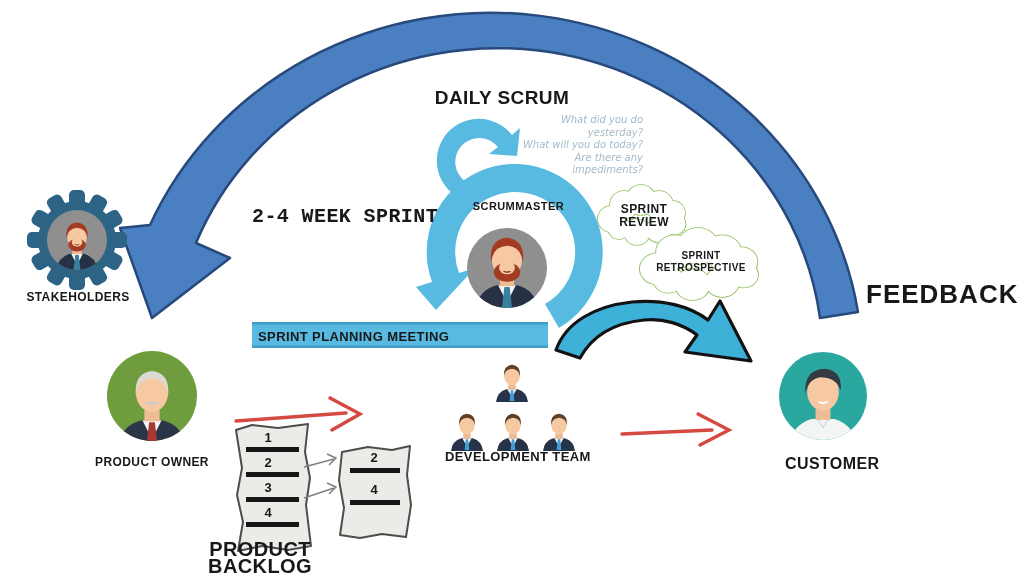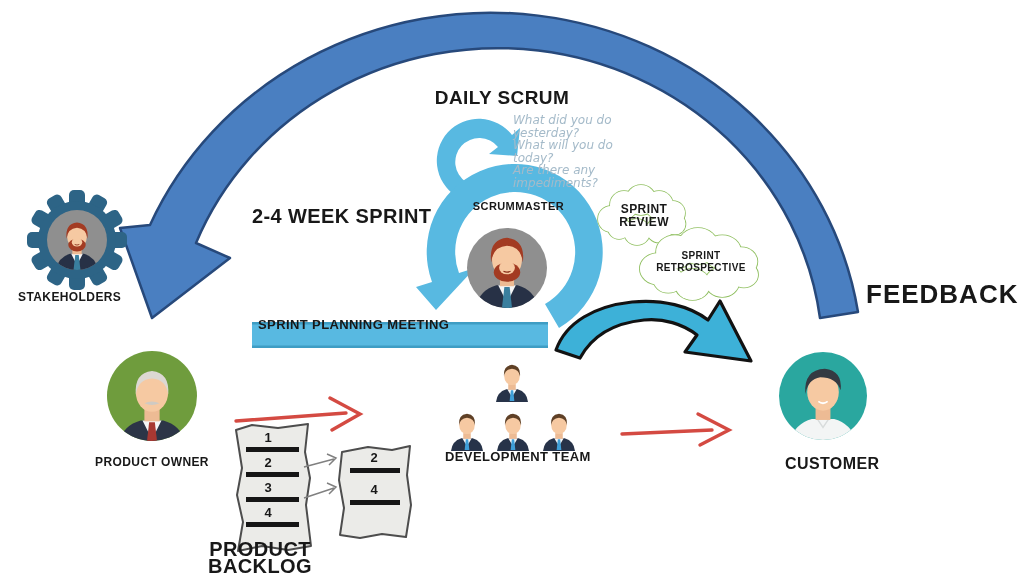--- a/index.html
+++ b/index.html
@@ -4,28 +4,28 @@
 <style>
   html,body{margin:0;padding:0;background:#ffffff;}
   #stage{
     position:relative;width:1024px;height:576px;overflow:hidden;background:#ffffff;
     font-family:"Liberation Sans", sans-serif;color:#181818;
   }
   #stage svg.layer{position:absolute;left:0;top:0;}
   .lbl{position:absolute;font-weight:bold;letter-spacing:.4px;line-height:1.05;white-space:nowrap;}
   .ctr{text-align:center;white-space:normal;}
   #lbl-daily{left:432px;top:88px;width:140px;font-size:19px;text-align:center;}
-  #questions{left:513px;top:114px;width:130px;font-weight:normal;font-style:italic;
-             font-size:12px;line-height:12.5px;color:#a4bac9;font-family:"DejaVu Sans",sans-serif;position:absolute;}
-  #lbl-sprintlen{left:252px;top:206px;width:175px;font-size:20px;text-align:center;}
+  #questions{left:513px;top:114px;width:130px;text-align:right;font-weight:normal;font-style:italic;
+             font-size:10px;line-height:12.5px;color:#a4bac9;font-family:"DejaVu Sans",sans-serif;position:absolute;}
+  #lbl-sprintlen{left:252px;top:206px;width:175px;font-size:20px;text-align:center;font-family:Liberation Mono, monospace;}
   #lbl-scrummaster{left:452px;top:201px;width:112px;font-size:11px;text-align:right;}
-  #lbl-planning{left:258px;top:318px;font-size:13px;}
+  #lbl-planning{left:258px;top:330px;font-size:13px;}
   #cloud-review-text{left:607px;top:203px;width:74px;font-size:12px;line-height:13px;}
   #cloud-retro-text{left:647px;top:250px;width:108px;font-size:10px;line-height:11.5px;}
-  #lbl-stakeholders{left:18px;top:291px;width:120px;font-size:12px;text-align:left;}
+  #lbl-stakeholders{left:18px;top:291px;width:120px;font-size:12px;text-align:center;}
   #lbl-owner{left:92px;top:456px;width:120px;font-size:12px;text-align:center;}
   #lbl-devteam{left:445px;top:450px;width:142px;font-size:13px;text-align:center;}
   #lbl-customer{left:785px;top:456px;width:80px;font-size:16px;text-align:center;}
   #lbl-feedback{left:866px;top:281px;width:156px;font-size:26px;letter-spacing:1px;}
   #lbl-pb{left:208px;top:541px;width:104px;font-size:20px;text-align:center;line-height:17px;}
   #lbl-sb{left:310px;top:543px;width:150px;font-size:15px;text-align:center;}
   .num{position:absolute;width:32px;text-align:center;font-size:13px;font-weight:bold;}
   .p1n0{left:252px;top:430px;} .p1n1{left:252px;top:455px;} .p1n2{left:252px;top:480px;} .p1n3{left:252px;top:505px;}
   .p2n0{left:358px;top:450px;} .p2n1{left:358px;top:482px;}
 </style>

